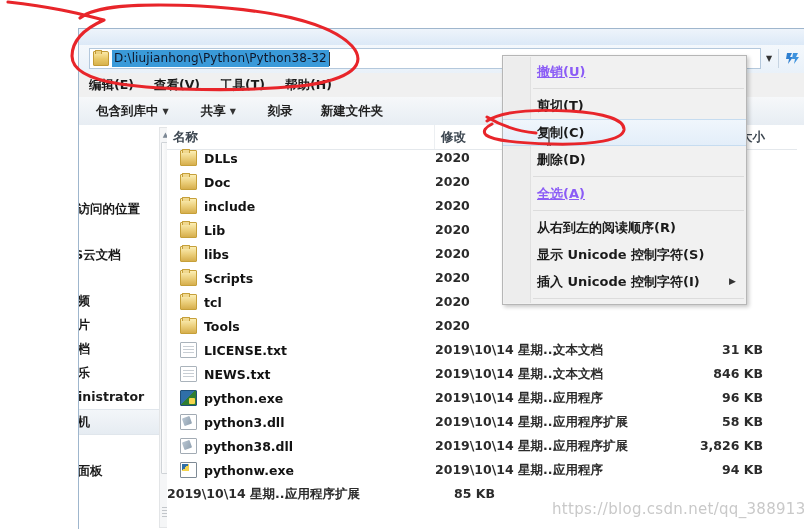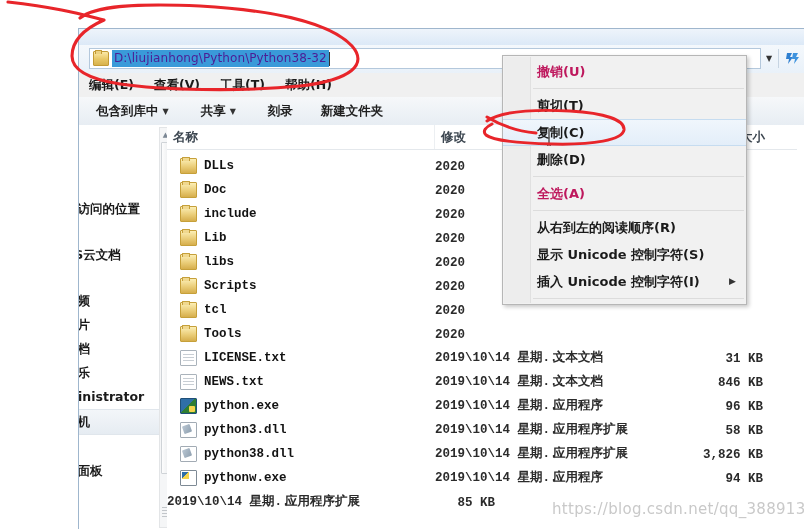--- a/index.html
+++ b/index.html
@@ -55,21 +55,21 @@
     position: relative;
   }
   .addr-folder-icon::before {
     content: ""; position: absolute; left: 1px; top: -2px;
     width: 5px; height: 3px;
     background: #ecd182; border: 1px solid #c49b35; border-bottom: none;
     border-radius: 1px 1px 0 0;
   }
   .addr-path {
     font-size: 12px;
-    color: #4c1d95;
+    color: #0f172a;
     background: #3a9ad9;
     padding: 1px 2px 2px 2px;
     white-space: nowrap;
     letter-spacing: 0.1px;
     font-family: "DejaVu Sans", "Liberation Sans", sans-serif;
   }
   .addr-caret {
     width: 1px; height: 14px; background: #333; margin-left: 0px;
   }
   .addr-dropdown {
@@ -192,24 +192,23 @@
     height: 24px; line-height: 24px;
     white-space: nowrap; overflow: hidden;
   }
   .ch.c-name { width: 268px; }
   .ch.c-date { width: 118px; }
   .ch.c-type { width: 110px; }
   .ch.c-size { width: 110px; text-align: right; padding-right: 8px; border-right: none;}
 
   .row {
     height: 24px;
-    display: flex; align-items: flex-end;
+    display: flex; align-items: flex-start;
     font-size: 12.5px; color: #121212;
     white-space: nowrap;
-    font-family: Liberation Mono, monospace;
   }
   .cell-name {
     width: 268px; display: flex; align-items: center; gap: 7px;
     padding-left: 13px; box-sizing: border-box;
     font-weight: 600;
   }
   .cell-date { width: 118px; color: #2b2b2b; font-weight: 600;}
   .cell-type { width: 110px; color: #2b2b2b; font-weight: 600;}
   .cell-size { width: 110px; text-align: right; padding-right: 10px; box-sizing: border-box; color: #2b2b2b; font-weight: 600;}
 
@@ -281,21 +280,21 @@
   .mi {
     position: relative;
     height: 27px; line-height: 27px;
     padding-left: 34px;
     font-size: 13px;
     color: #1a1a1a;
     white-space: nowrap;
     z-index: 2;
     font-weight: 600;
   }
-  .mi.disabled { color: #be185d; }
+  .mi.disabled { color: #8b5cf6; text-decoration: underline; }
   .mi.hover {
     background: linear-gradient(to bottom, #f0f6fc 0%, #e3eef9 100%);
     border-top: 1px solid #c6dcf0;
     border-bottom: 1px solid #c6dcf0;
     height: 25px; line-height: 25px;
   }
   .mi .submenu-arrow {
     position: absolute; right: 10px; top: 0; line-height: 27px;
     font-size: 9px; color: #333;
   }

